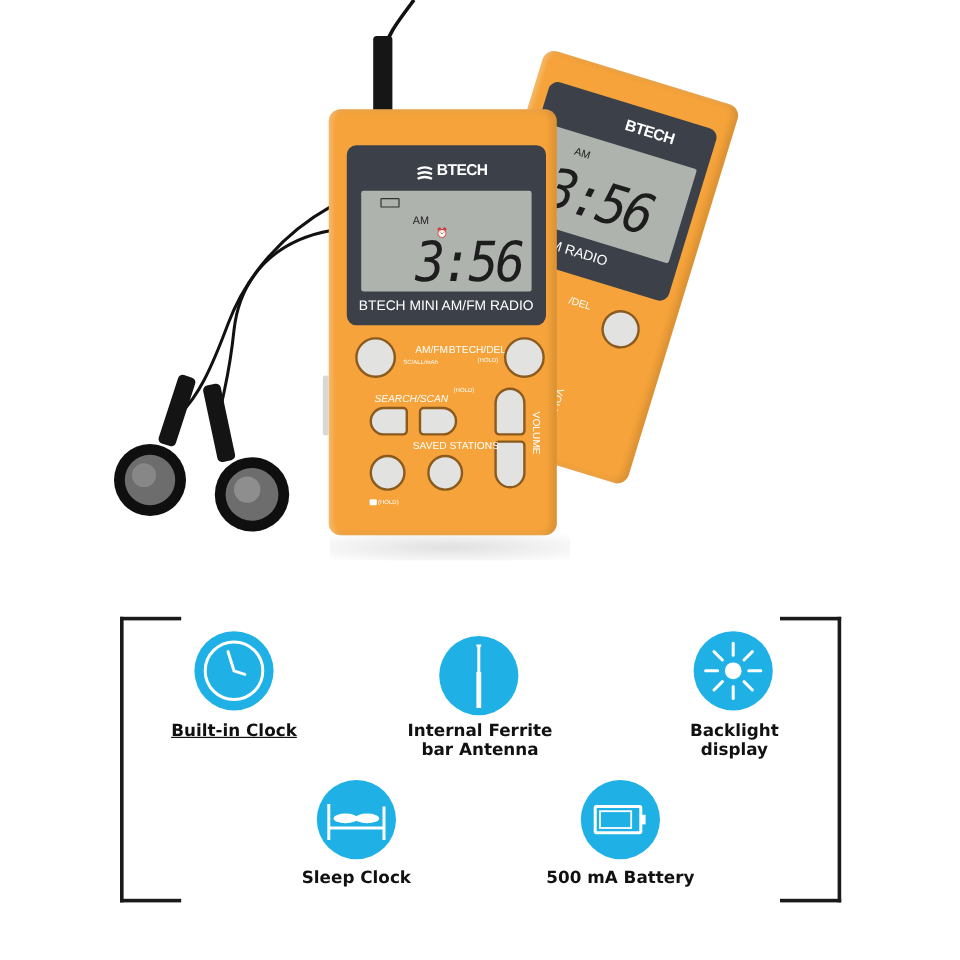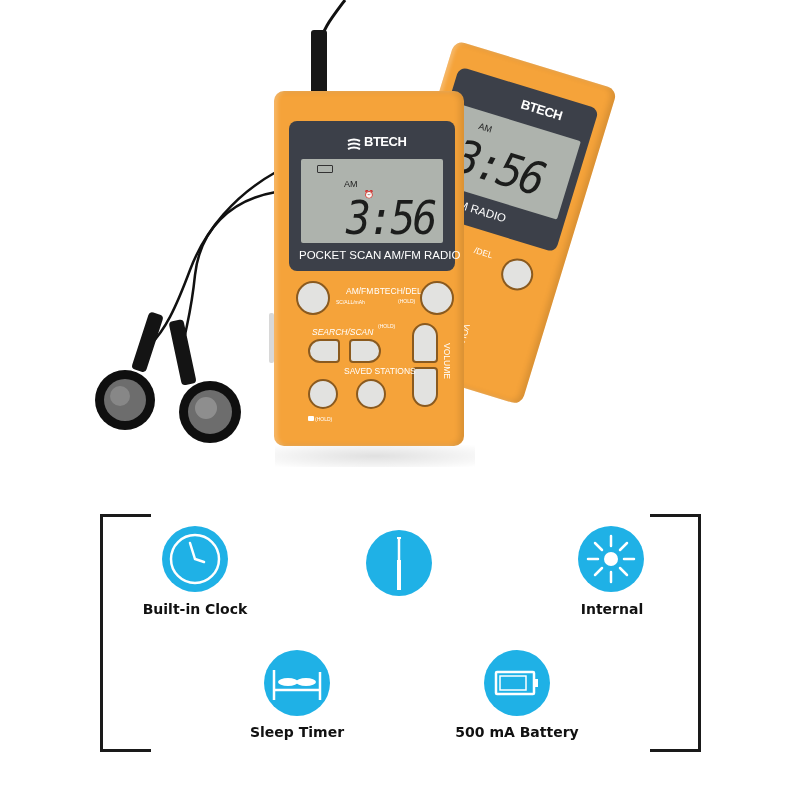--- a/index.html
+++ b/index.html
@@ -74,21 +74,21 @@
           </svg>
       </div>
       <div class="brand" style="left:75px;top:13px;">BTECH</div>
 
       <div class="lcd" style="left:12px;top:38px;width:142px;height:84px;">
         <div class="abs" style="left:16px;top:6px;width:14px;height:6px;border:1.5px solid #333;border-radius:1px;"></div>
         <div class="am" style="left:43px;top:20px;">AM</div>
         <div class="abs" style="left:63px;top:31px;font-size:8px;color:#222;">⏰</div>
         <div class="digits" style="left:40px;top:36px;">3:56</div>
       </div>
-      <div class="model" style="left:10px;top:128px;">POCKET SCAN AM/FM RADIO</div>
+      <div class="model" style="left:10px;top:128px;">BTECH MINI AM/FM RADIO</div>
     </div>
 
     <div class="btn-round" style="left:22px;top:190px;width:34px;height:34px;"></div>
     <div class="lbl" style="left:72px;top:195px;">AM/FM</div>
     <div class="lbl sm" style="left:62px;top:208px;">SC/ALL/mAh</div>
 
     <div class="lbl" style="left:100px;top:195px;">BTECH/DEL</div>
     <div class="lbl sm" style="left:124px;top:207px;">(HOLD)</div>
     <div class="btn-round" style="left:146px;top:190px;width:34px;height:34px;"></div>
 
@@ -113,57 +113,62 @@
 
   <div class="bracket" style="left:100px;top:34px;width:48px;height:232px;border-right:none;"></div>
   <div class="bracket" style="left:650px;top:34px;width:48px;height:232px;border-left:none;"></div>
 
   <div class="feat-icon" style="left:162px;top:46px;">
     <svg width="66" height="66">
         <circle cx="33" cy="33" r="24" stroke="#fff" stroke-width="2.5" fill="none"></circle>
         <path d="M28 17 L33 33 L42 36" stroke="#fff" stroke-width="2.5" fill="none" stroke-linecap="round"></path>
       </svg>
   </div>
-  <div class="feat-label" style="left:105px;top:121px;">Built-in Clock</div>
+  <div class="feat-label" style="left:105px;top:121px;text-decoration:underline;">Built-in Clock</div>
 
   <div class="feat-icon" style="left:366px;top:50px;">
     <svg width="66" height="66">
         <line x1="33" y1="8" x2="33" y2="60" stroke="#fff" stroke-width="2.5"></line>
         <line x1="31" y1="8" x2="35" y2="8" stroke="#fff" stroke-width="2"></line>
         <line x1="33" y1="30" x2="33" y2="60" stroke="#fff" stroke-width="4"></line>
       </svg>
+  </div>
+  <div class="feat-label" style="left:310px;top:121px;">
+    <div>Internal Ferrite</div>
+    <div>bar Antenna</div>
   </div>
 
   <div class="feat-icon" style="left:578px;top:46px;">
     <svg width="66" height="66" stroke="#fff" stroke-width="2.5" stroke-linecap="round">
       <circle cx="33" cy="33" r="7" fill="#fff" stroke="none"></circle>
       <line x1="33" y1="10" x2="33" y2="20"></line>
         <line x1="33" y1="46" x2="33" y2="56"></line>
       <line x1="10" y1="33" x2="20" y2="33"></line>
         <line x1="46" y1="33" x2="56" y2="33"></line>
       <line x1="17" y1="17" x2="24" y2="24"></line>
         <line x1="42" y1="42" x2="49" y2="49"></line>
       <line x1="49" y1="17" x2="42" y2="24"></line>
         <line x1="24" y1="42" x2="17" y2="49"></line>
     </svg>
   </div>
   <div class="feat-label" style="left:522px;top:121px;">
-    <div>Internal</div>
+    <div>Backlight</div>
+    <div>display</div>
   </div>
 
   <div class="feat-icon" style="left:264px;top:170px;">
     <svg width="66" height="66" stroke="#fff" stroke-width="2.5" fill="none">
       <line x1="10" y1="20" x2="10" y2="50"></line>
         <line x1="56" y1="22" x2="56" y2="50"></line>
       <line x1="10" y1="40" x2="56" y2="40"></line>
       <ellipse cx="24" cy="32" rx="10" ry="4" fill="#fff" stroke="none"></ellipse>
       <ellipse cx="42" cy="32" rx="10" ry="4" fill="#fff" stroke="none"></ellipse>
     </svg>
   </div>
-  <div class="feat-label" style="left:207px;top:244px;">Sleep Timer</div>
+  <div class="feat-label" style="left:207px;top:244px;">Sleep Clock</div>
 
   <div class="feat-icon" style="left:484px;top:170px;">
     <svg width="66" height="66" stroke="#fff" stroke-width="2.5" fill="none">
       <rect x="12" y="22" width="38" height="22" rx="1"></rect>
       <rect x="50" y="29" width="4" height="8" fill="#fff" stroke="none"></rect>
       <rect x="16" y="26" width="26" height="14" fill="none" stroke-width="1.5"></rect>
     </svg>
   </div>
   <div class="feat-label" style="left:427px;top:244px;">500 mA Battery</div>
 </div>

